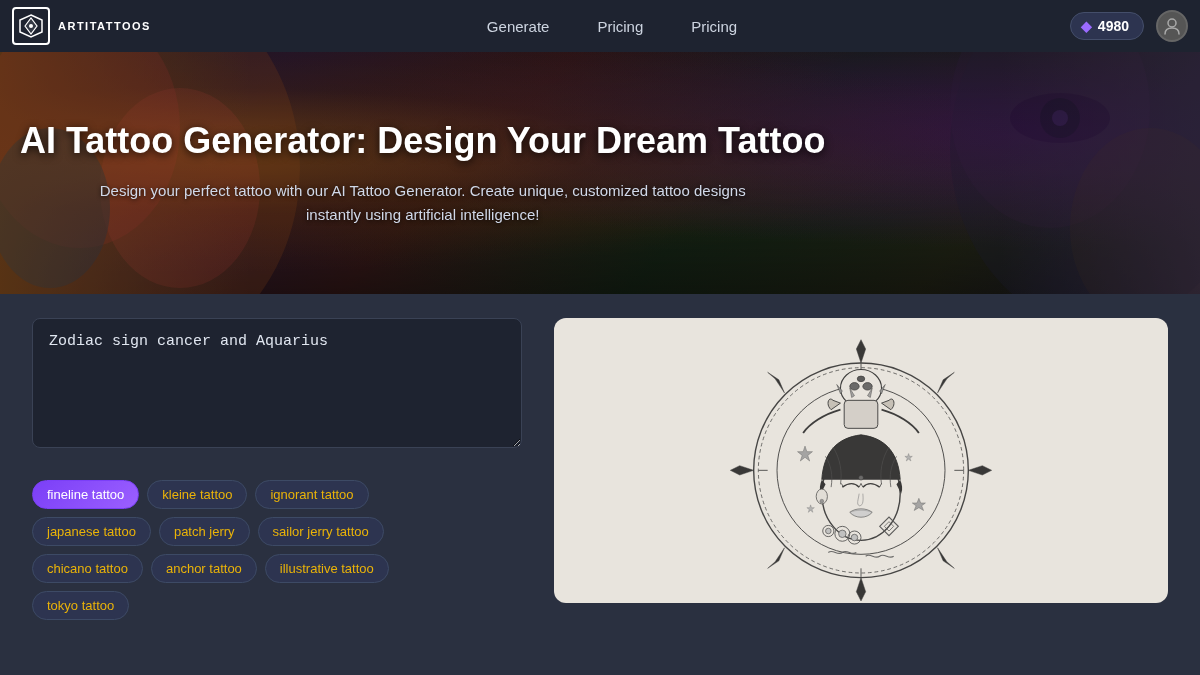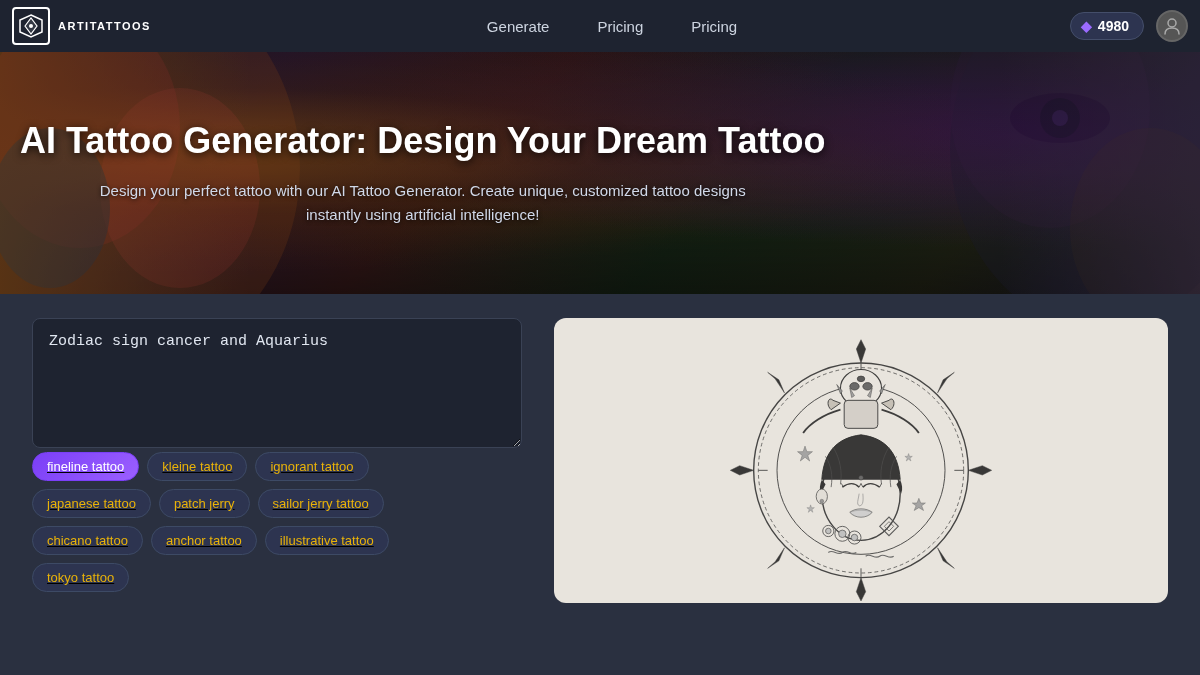--- a/index.html
+++ b/index.html
@@ -187,22 +187,21 @@
       border-radius: 8px;
       color: #e0e6f0;
       font-size: 15px;
       padding: 14px 16px;
       resize: vertical;
       font-family: Liberation Mono, monospace;
       min-height: 130px;
       outline: none;
     }
     .tags-section {
-      margin-top: 0;
-      text-decoration: underline;
+      margin-top: 28px;
     }
     .tags-row {
       display: flex;
       flex-wrap: wrap;
       gap: 8px;
       margin-bottom: 8px;
     }
     .tag {
       background: #2d3450;
       border: 1px solid #3d4a65;

